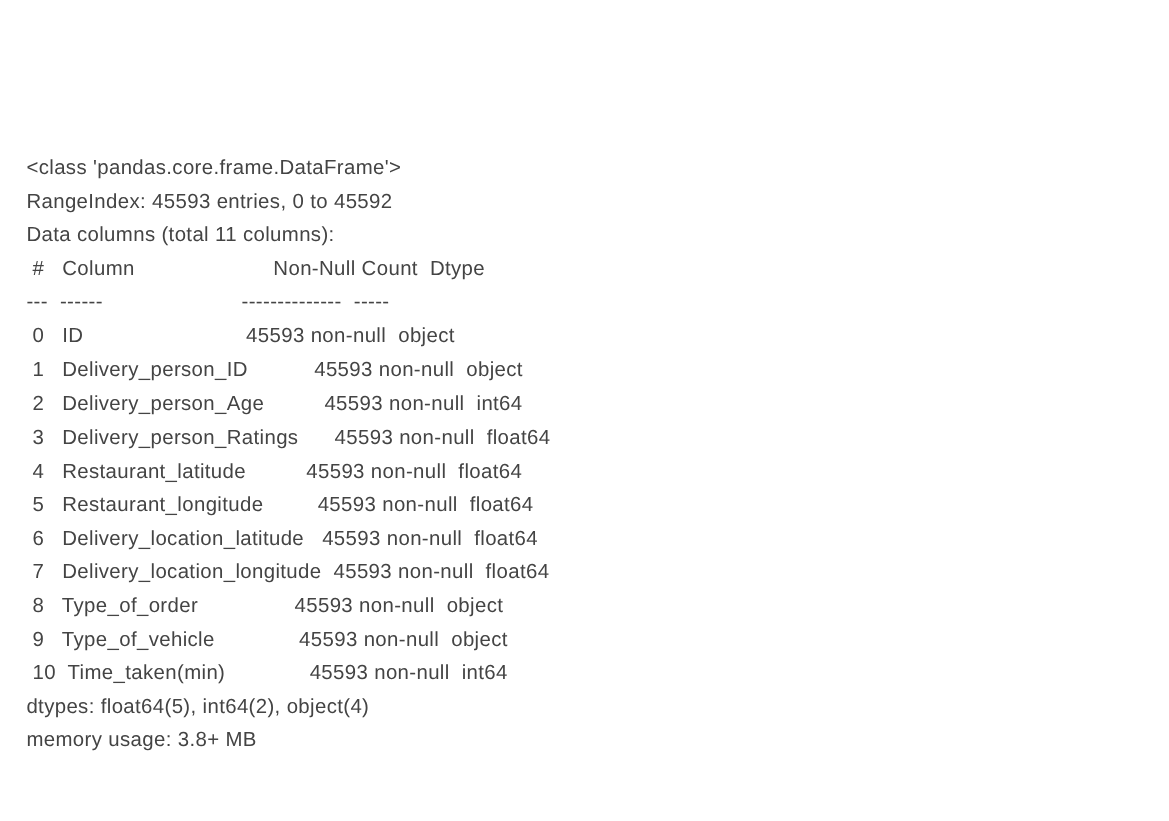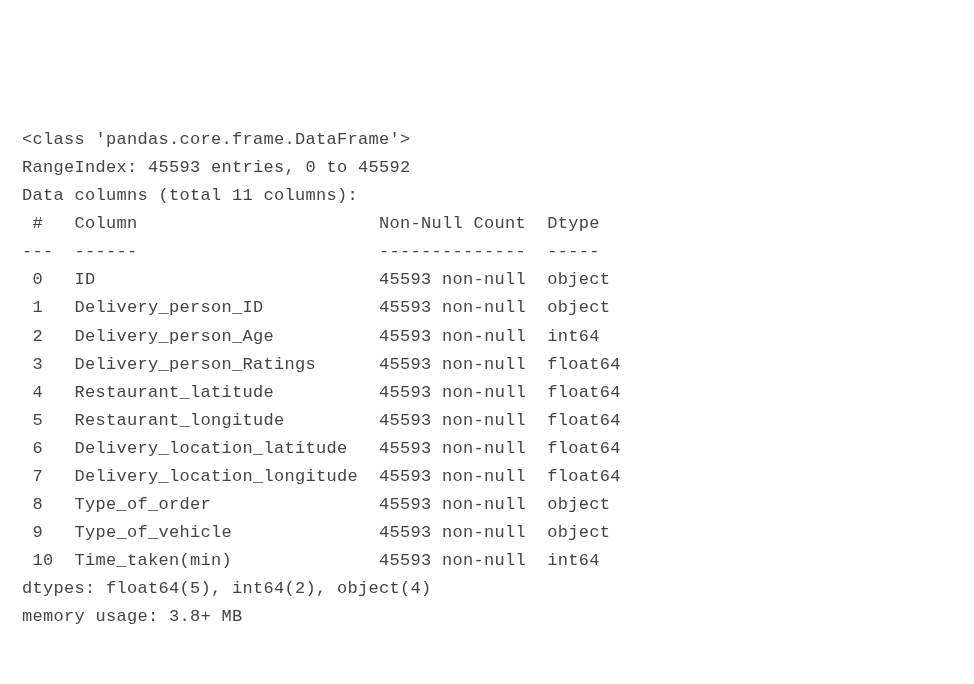--- a/index.html
+++ b/index.html
@@ -11,21 +11,21 @@
       font-family: "SF Mono", "Monaco", "Menlo", "Consolas", "Courier New", monospace;
       font-size: 17px;
       line-height: 1.65;
       color: #444444;
       background: #ffffff;
       padding: 14px 22px;
       white-space: pre;
       letter-spacing: 0.3px;
     }
     .output {
-      font-family: Liberation Mono, monospace;
+      font-family: Liberation Sans, sans-serif;
     }
   </style>
 </head>
 <body>
 
 
 
 <div class="output"><span>&lt;class 'pandas.core.frame.DataFrame'&gt;</span>
 <span>RangeIndex: 45593 entries, 0 to 45592</span>
 <span>Data columns (total 11 columns):</span>

